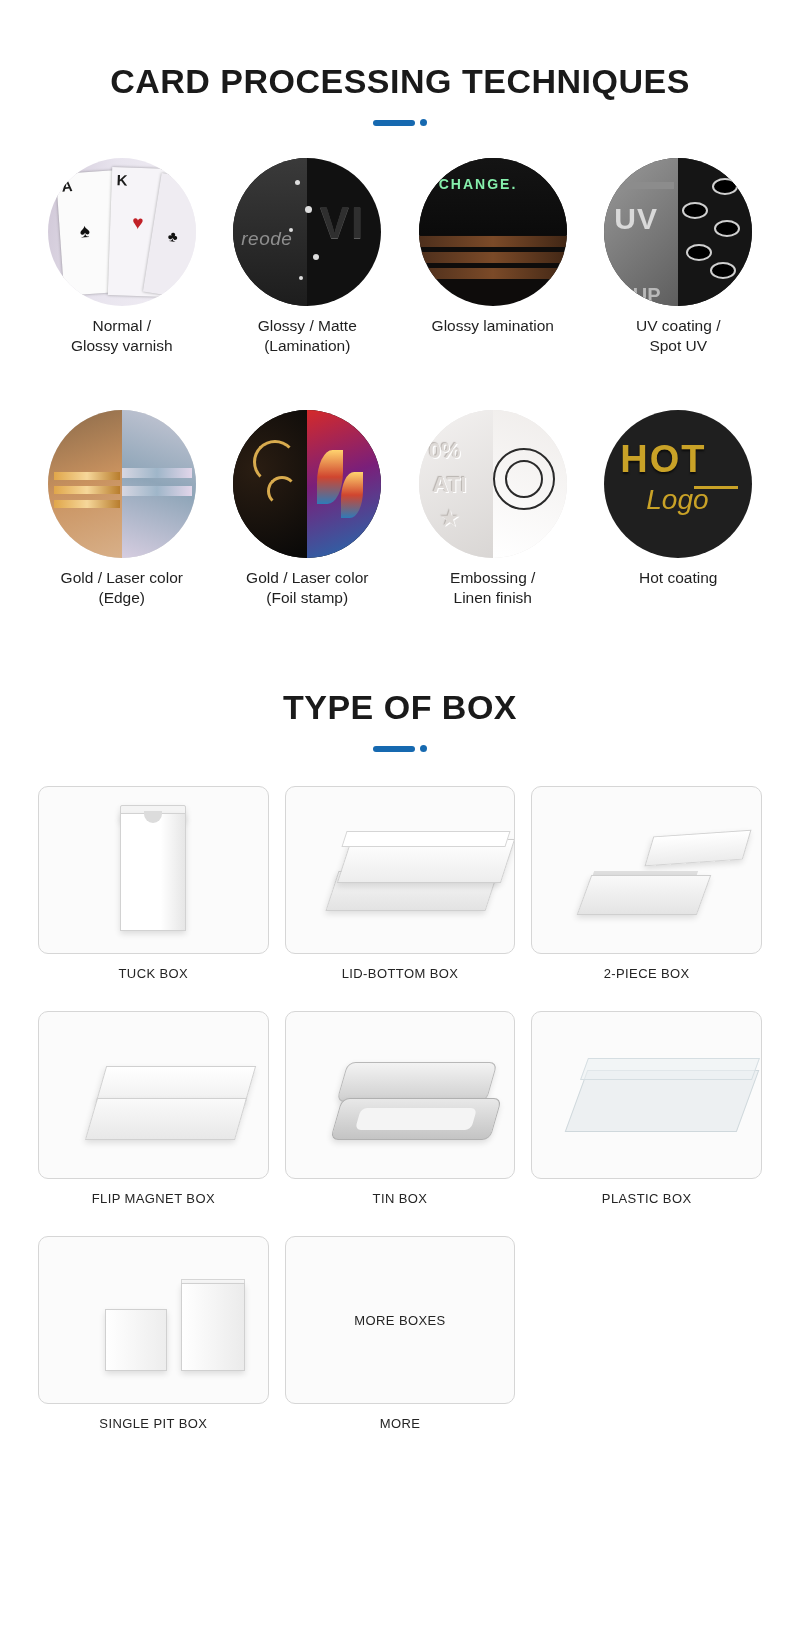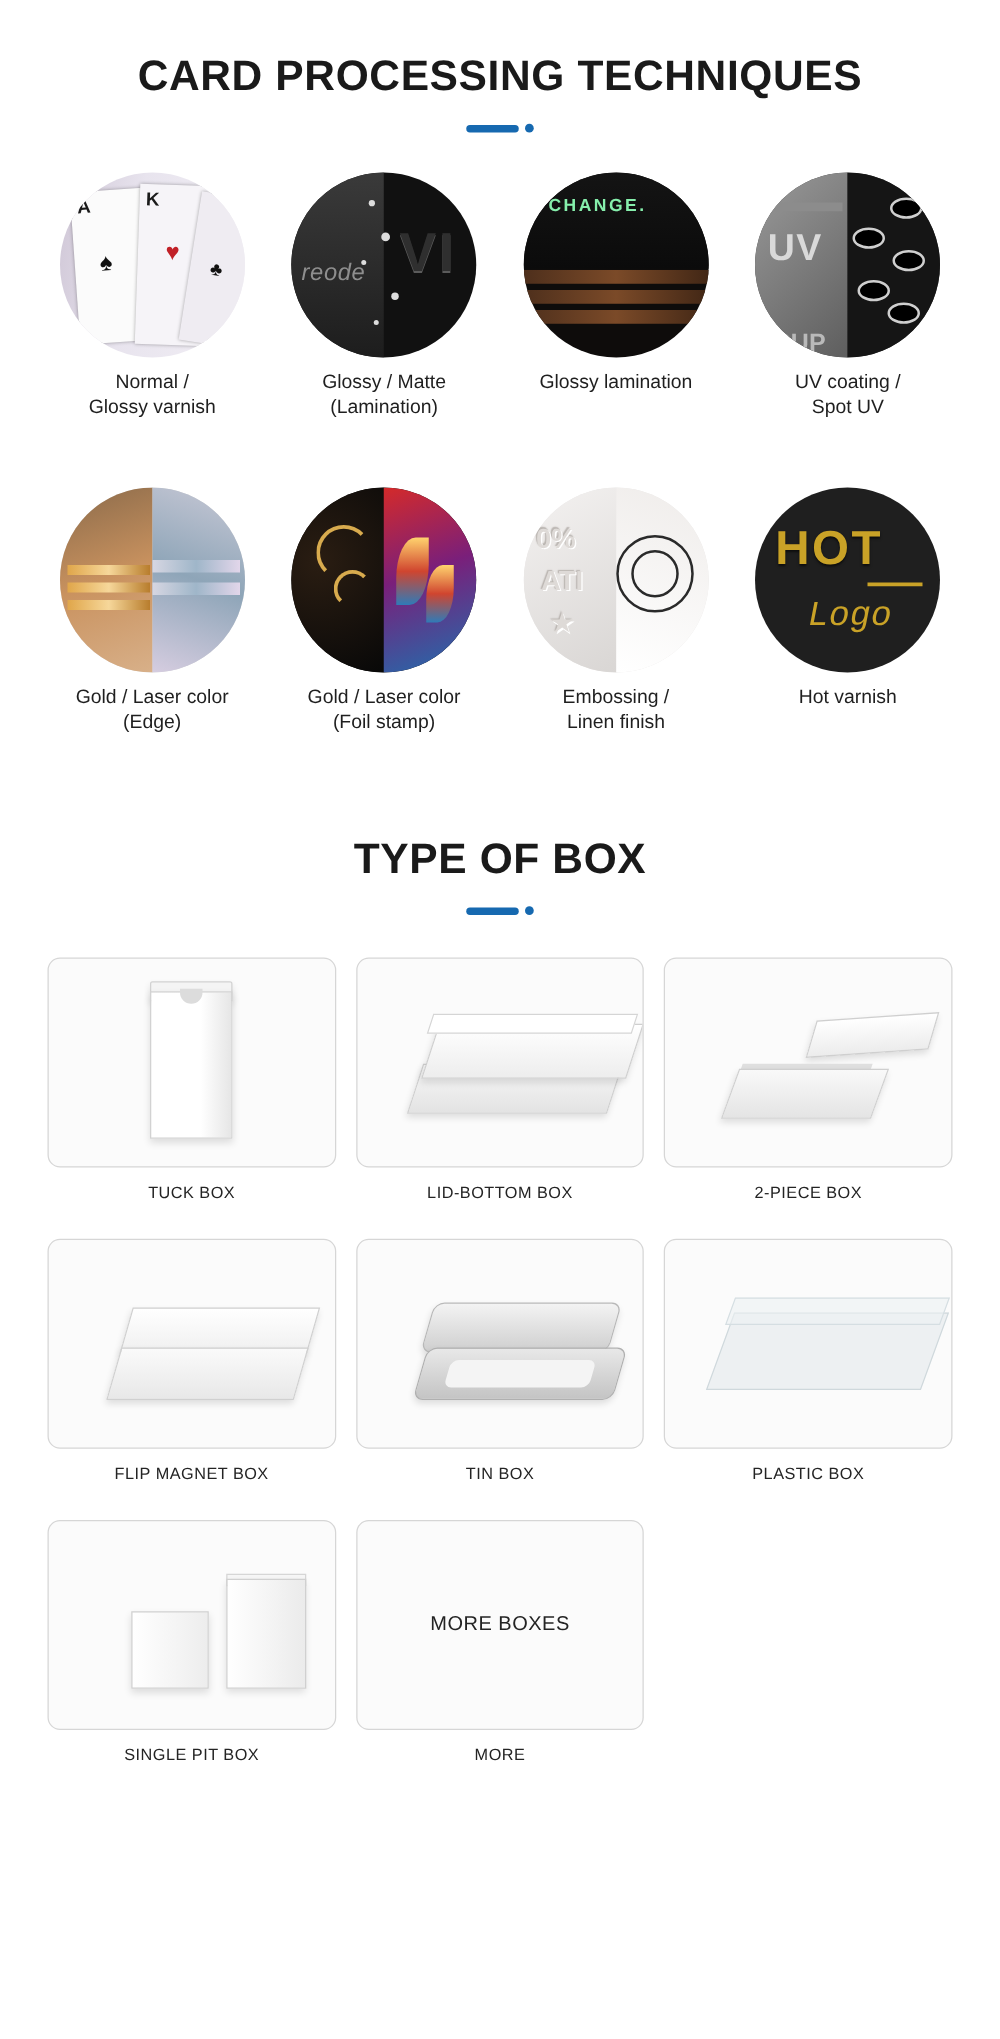--- a/index.html
+++ b/index.html
@@ -35,21 +35,21 @@
     border-radius: 3px;
     background: #1669b0;
   }
   .divider .dot {
     width: 7px; height: 7px;
     border-radius: 50%;
     background: #1669b0;
   }
 
   
-  #techniques-section { padding-top: 42px; }
+  #techniques-section { padding-top: 62px; }
   .tech-grid {
     display: grid;
     grid-template-columns: repeat(4, 1fr);
     column-gap: 10px;
     row-gap: 6px;
     padding: 32px 34px 0 34px;
   }
   .tech-item {
     display: flex;
     flex-direction: column;
@@ -181,22 +181,22 @@
   }
 
   
   .c8 { background: #1f1f1f; }
   .c8 .hot {
     position:absolute; left: 16px; top: 28px; color: #c9a227;
     font-size: 38px; font-weight: bold; letter-spacing: 2px;
     text-shadow: 0 2px 2px rgba(0,0,0,.6);
   }
   .c8 .logo {
-    position:absolute; left: 42px; top: 88px; color: #c9a227;
-    font-size: 28px; font-style: italic; font-family: Liberation Mono, monospace;
+    position:absolute; left: 42px; top: 74px; color: #c9a227;
+    font-size: 28px; font-style: italic; font-family: Liberation Sans, sans-serif;
   }
   .c8 .rule {
     position:absolute; right: 14px; top: 76px; width: 44px; height: 3px;
     background: #c9a227;
   }
 
   
   #box-section { padding-top: 80px; }
   .box-grid {
     display: grid;
@@ -298,21 +298,21 @@
   
   .sp-left { left: 66px; top: 72px; width: 62px; height: 62px;
     background: linear-gradient(90deg,#ffffff,#ededed); border:1px solid #d0d0d0; }
   .sp-right { left: 142px; top: 46px; width: 64px; height: 88px;
     background: linear-gradient(90deg,#ffffff,#ebebeb); border:1px solid #d0d0d0; }
   .sp-rim { left: 142px; top: 42px; width: 64px; height: 10px;
     background:#f6f6f6; border:1px solid #d6d6d6; }
 
   .more-text {
     position:absolute; left:0; right:0; top:50%; transform: translateY(-50%);
-    text-align:center; font-size: 16px; letter-spacing:.4px; color:#242424;
+    text-align:center; font-size: 13px; letter-spacing:.4px; color:#242424;
   }
 </style>
 </head>
 <body>
 
 <section id="techniques-section">
 
   <h1 class="section-title">CARD PROCESSING TECHNIQUES</h1>
 
   <div class="divider">
@@ -426,21 +426,21 @@
       <div class="tech-label">Embossing /
 Linen finish</div>
     </div>
 
     <div class="tech-item">
       <div class="circle c8">
         <div class="hot">HOT</div>
         <div class="rule"></div>
         <div class="logo">Logo</div>
       </div>
-      <div class="tech-label">Hot varnish</div>
+      <div class="tech-label">Hot coating</div>
     </div>
   </div>
 </section>
 
 <section id="box-section">
 
   <h1 class="section-title">TYPE OF BOX</h1>
 
   <div class="divider">
     <span class="bar"></span>

